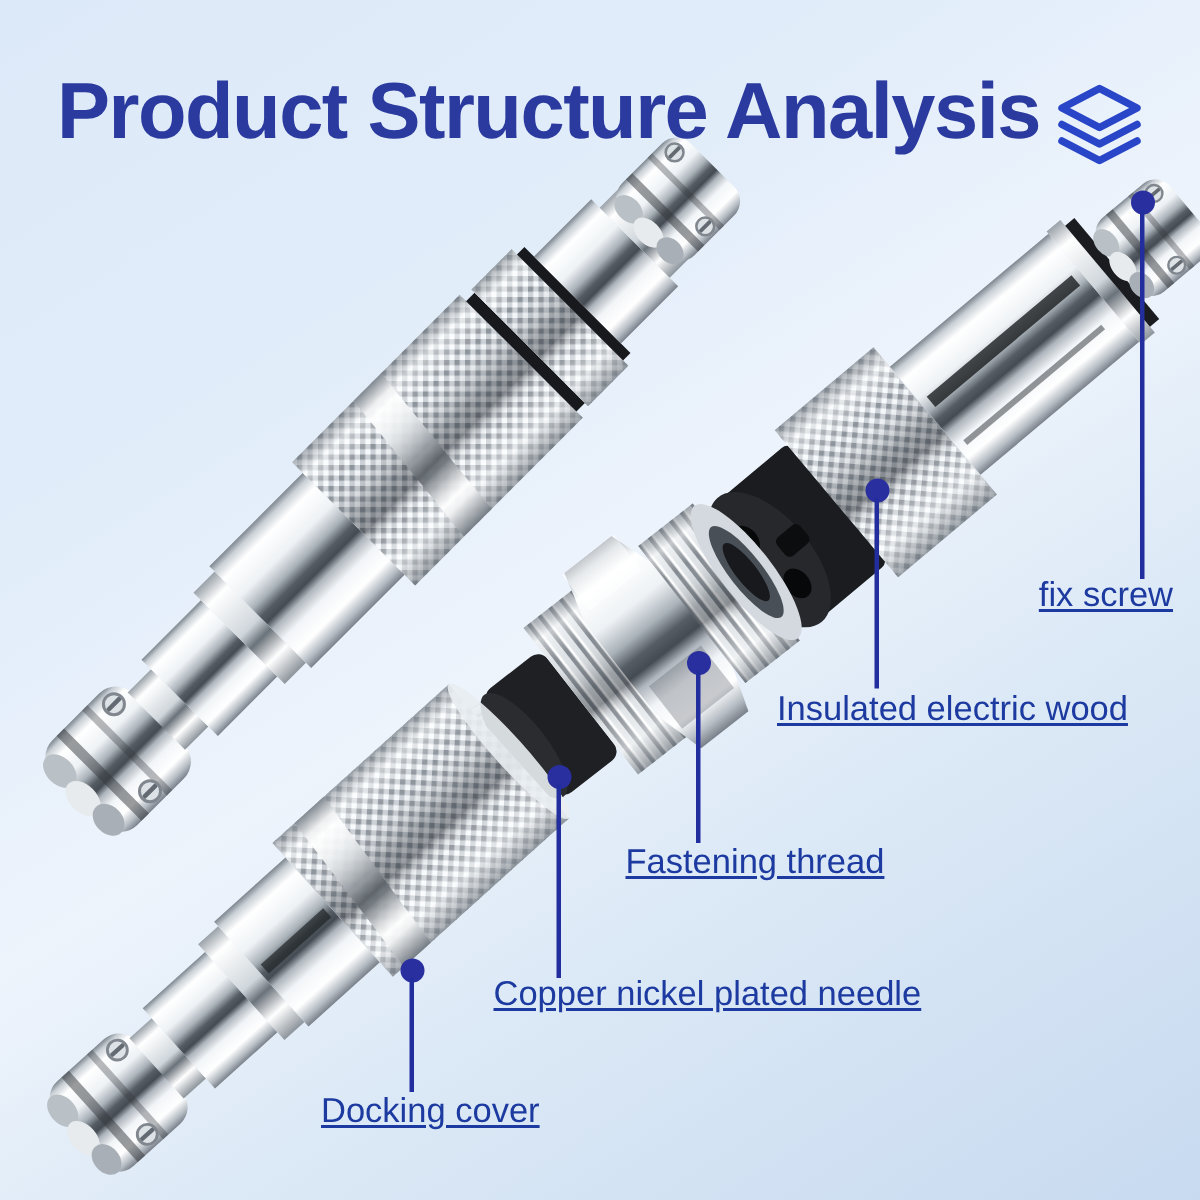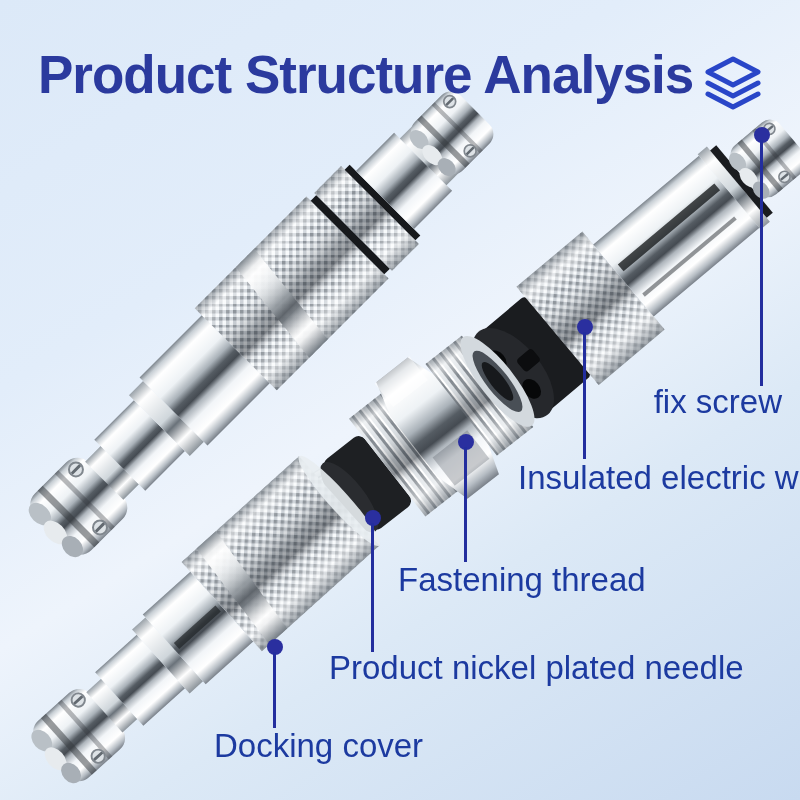--- a/index.html
+++ b/index.html
@@ -16,21 +16,21 @@
   .layers-icon{position:absolute;left:703px;top:56px;width:60px;height:54px;}
   .scene{position:absolute;left:0;top:0;}
   .dot{
     position:absolute;width:16px;height:16px;border-radius:50%;
     background:#2a2f9f;
   }
   .line{
     position:absolute;width:3px;background:#232e9e;
   }
   .label{
-    position:absolute;font-size:33px;color:#1c3aa0;white-space:nowrap;line-height:1.15;
+    position:absolute;font-size:23px;color:#1c3aa0;white-space:nowrap;line-height:1.15;text-decoration:underline;
   }
 </style>
 </head>
 <body>
 
 <div class="stage">
 
   <svg class="scene" width="800" height="800" viewBox="0 0 800 800" aria-hidden="true">
     <defs>
       <linearGradient id="chrome" x1="0" y1="0" x2="0" y2="1">
@@ -179,27 +179,27 @@
 
   <div>
     <div class="dot" style="left:577px;top:319px;"></div>
     <div class="line" style="left:583px;top:332px;height:127px;"></div>
     <div class="label" style="left:518px;top:459px;">Insulated electric wood</div>
   </div>
 
   <div>
     <div class="dot" style="left:458px;top:434px;"></div>
     <div class="line" style="left:464px;top:447px;height:115px;"></div>
-    <div class="label" style="left:398px;top:561px;">Fastening thread</div>
+    <div class="label" style="left:417px;top:561px;">Fastening thread</div>
   </div>
 
   <div>
     <div class="dot" style="left:365px;top:510px;"></div>
     <div class="line" style="left:371px;top:523px;height:129px;"></div>
-    <div class="label" style="left:329px;top:649px;">Product nickel plated needle</div>
+    <div class="label" style="left:329px;top:649px;">Copper nickel plated needle</div>
   </div>
 
   <div>
     <div class="dot" style="left:267px;top:639px;"></div>
     <div class="line" style="left:273px;top:652px;height:76px;"></div>
     <div class="label" style="left:191px;top:727px;margin-left:23px;">Docking cover</div>
   </div>
 
 </div>
 

